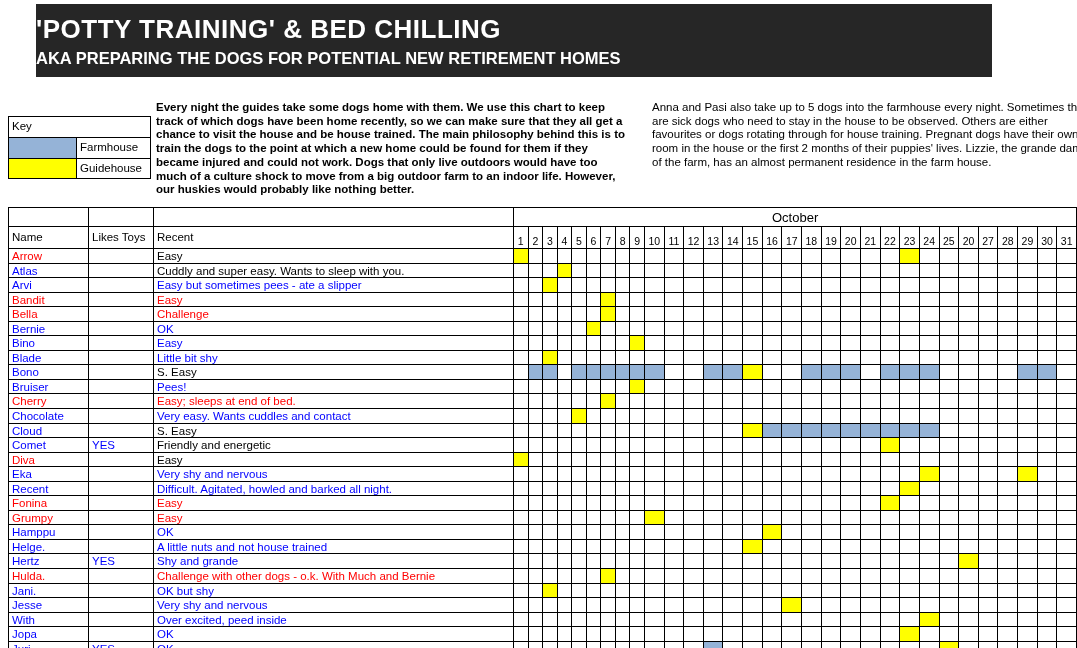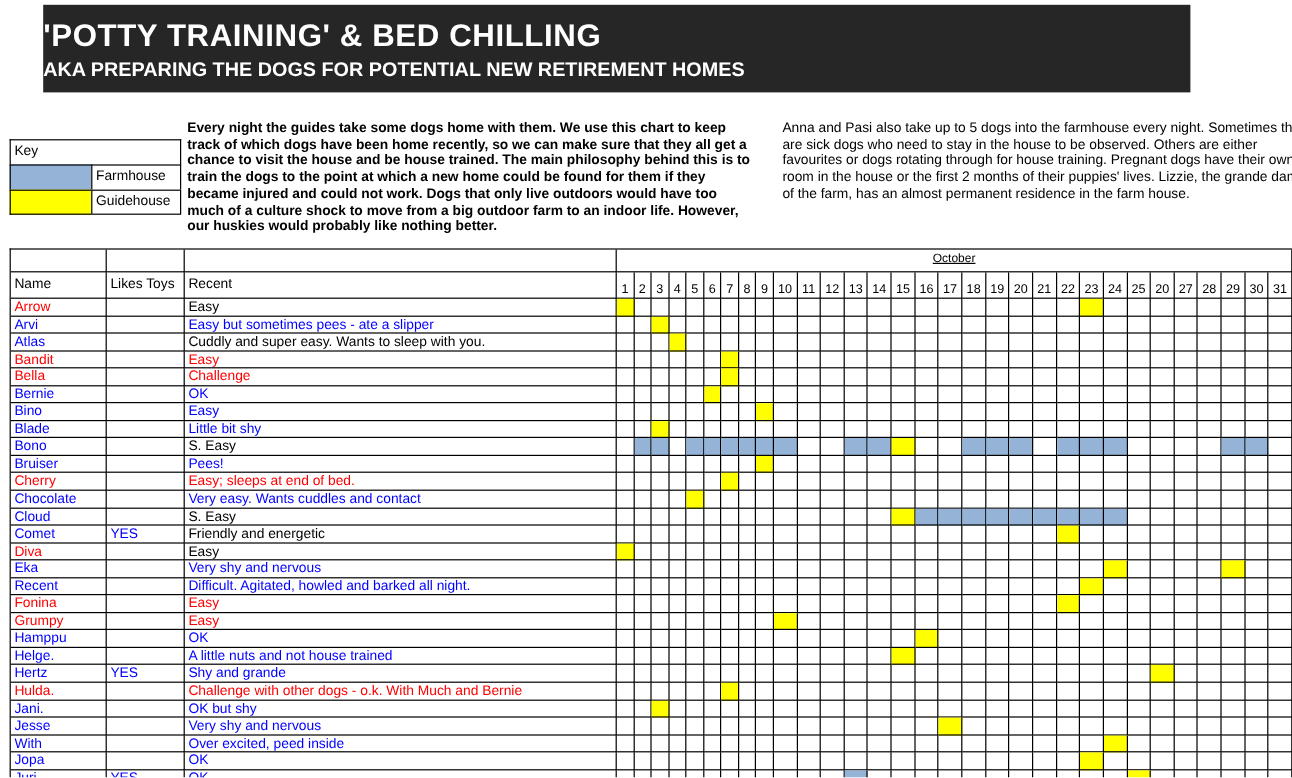--- a/index.html
+++ b/index.html
@@ -31,21 +31,21 @@
   
   .sheet { position:absolute; left:8px; top:207px; border-top:1px solid #000; border-left:1px solid #000; font-size:11.5px; }
   .r { display:flex; }
   .c { border-right:1px solid #000; border-bottom:1px solid #000; overflow:hidden; white-space:nowrap; }
   .cname  { width:80px;  padding:1px 0 0 3px; }
   .clikes { width:65px;  padding:1px 0 0 3px; }
   .crecent{ width:360px; padding:1px 0 0 3px; }
   .dn { width:14.55px; }
   .dw { width:19.65px; }
   .oct-spacer { height:19px; }
-  .oct-cell { width:563.2px; height:19px; text-align:center; padding-top:2px; font-size:10px;text-decoration:underline; }
+  .oct-cell { width:563.2px; height:19px; text-align:center; padding-top:2px; font-size:13px; }
   .hdr2 .c { height:22px; }
   .hdr2 .lab { font-weight:normal; padding-top:4px; }
   .hdr2 .day { display:flex; align-items:flex-end; justify-content:center; font-size:10.5px; padding-bottom:1px; }
   .data .c { height:14.55px; }
   .data { height:14.55px; }
   .t-red  { color:#FF0000; }
   .t-blue { color:#0000FF; }
   .t-black{ color:#000000; }
 </style>
 </head>
@@ -150,63 +150,63 @@
           <div class="c dw"></div>
           <div class="c dw"></div>
           <div class="c dw"></div>
           <div class="c dw"></div>
           <div class="c dw"></div>
           <div class="c dw"></div>
           <div class="c dw"></div>
           <div class="c dw"></div>
         </div>
         <div class="r data">
+          <div class="c cname t-blue">Atlas</div>
+          <div class="c clikes t-blue"></div>
+          <div class="c crecent t-black">Cuddly and super easy. Wants to sleep with you.</div>
+          <div class="c dn"></div>
+          <div class="c dn"></div>
+          <div class="c dn"></div>
+          <div class="c dn" style="background: rgb(255, 255, 0);"></div>
+          <div class="c dn"></div>
+          <div class="c dn"></div>
+          <div class="c dn"></div>
+          <div class="c dn"></div>
+          <div class="c dn"></div>
+          <div class="c dw"></div>
+          <div class="c dw"></div>
+          <div class="c dw"></div>
+          <div class="c dw"></div>
+          <div class="c dw"></div>
+          <div class="c dw"></div>
+          <div class="c dw"></div>
+          <div class="c dw"></div>
+          <div class="c dw"></div>
+          <div class="c dw"></div>
+          <div class="c dw"></div>
+          <div class="c dw"></div>
+          <div class="c dw"></div>
+          <div class="c dw"></div>
+          <div class="c dw"></div>
+          <div class="c dw"></div>
+          <div class="c dw"></div>
+          <div class="c dw"></div>
+          <div class="c dw"></div>
+          <div class="c dw"></div>
+          <div class="c dw"></div>
+          <div class="c dw"></div>
+        </div>
+        <div class="r data">
           <div class="c cname t-blue">Arvi</div>
           <div class="c clikes t-blue"></div>
           <div class="c crecent t-blue">Easy but sometimes pees - ate a slipper</div>
           <div class="c dn"></div>
           <div class="c dn"></div>
           <div class="c dn" style="background: rgb(255, 255, 0);"></div>
           <div class="c dn"></div>
-          <div class="c dn"></div>
-          <div class="c dn"></div>
-          <div class="c dn"></div>
-          <div class="c dn"></div>
-          <div class="c dn"></div>
-          <div class="c dw"></div>
-          <div class="c dw"></div>
-          <div class="c dw"></div>
-          <div class="c dw"></div>
-          <div class="c dw"></div>
-          <div class="c dw"></div>
-          <div class="c dw"></div>
-          <div class="c dw"></div>
-          <div class="c dw"></div>
-          <div class="c dw"></div>
-          <div class="c dw"></div>
-          <div class="c dw"></div>
-          <div class="c dw"></div>
-          <div class="c dw"></div>
-          <div class="c dw"></div>
-          <div class="c dw"></div>
-          <div class="c dw"></div>
-          <div class="c dw"></div>
-          <div class="c dw"></div>
-          <div class="c dw"></div>
-          <div class="c dw"></div>
-          <div class="c dw"></div>
-        </div>
-        <div class="r data">
-          <div class="c cname t-blue">Atlas</div>
-          <div class="c clikes t-blue"></div>
-          <div class="c crecent t-black">Cuddly and super easy. Wants to sleep with you.</div>
-          <div class="c dn"></div>
-          <div class="c dn"></div>
-          <div class="c dn"></div>
-          <div class="c dn" style="background: rgb(255, 255, 0);"></div>
           <div class="c dn"></div>
           <div class="c dn"></div>
           <div class="c dn"></div>
           <div class="c dn"></div>
           <div class="c dn"></div>
           <div class="c dw"></div>
           <div class="c dw"></div>
           <div class="c dw"></div>
           <div class="c dw"></div>
           <div class="c dw"></div>

